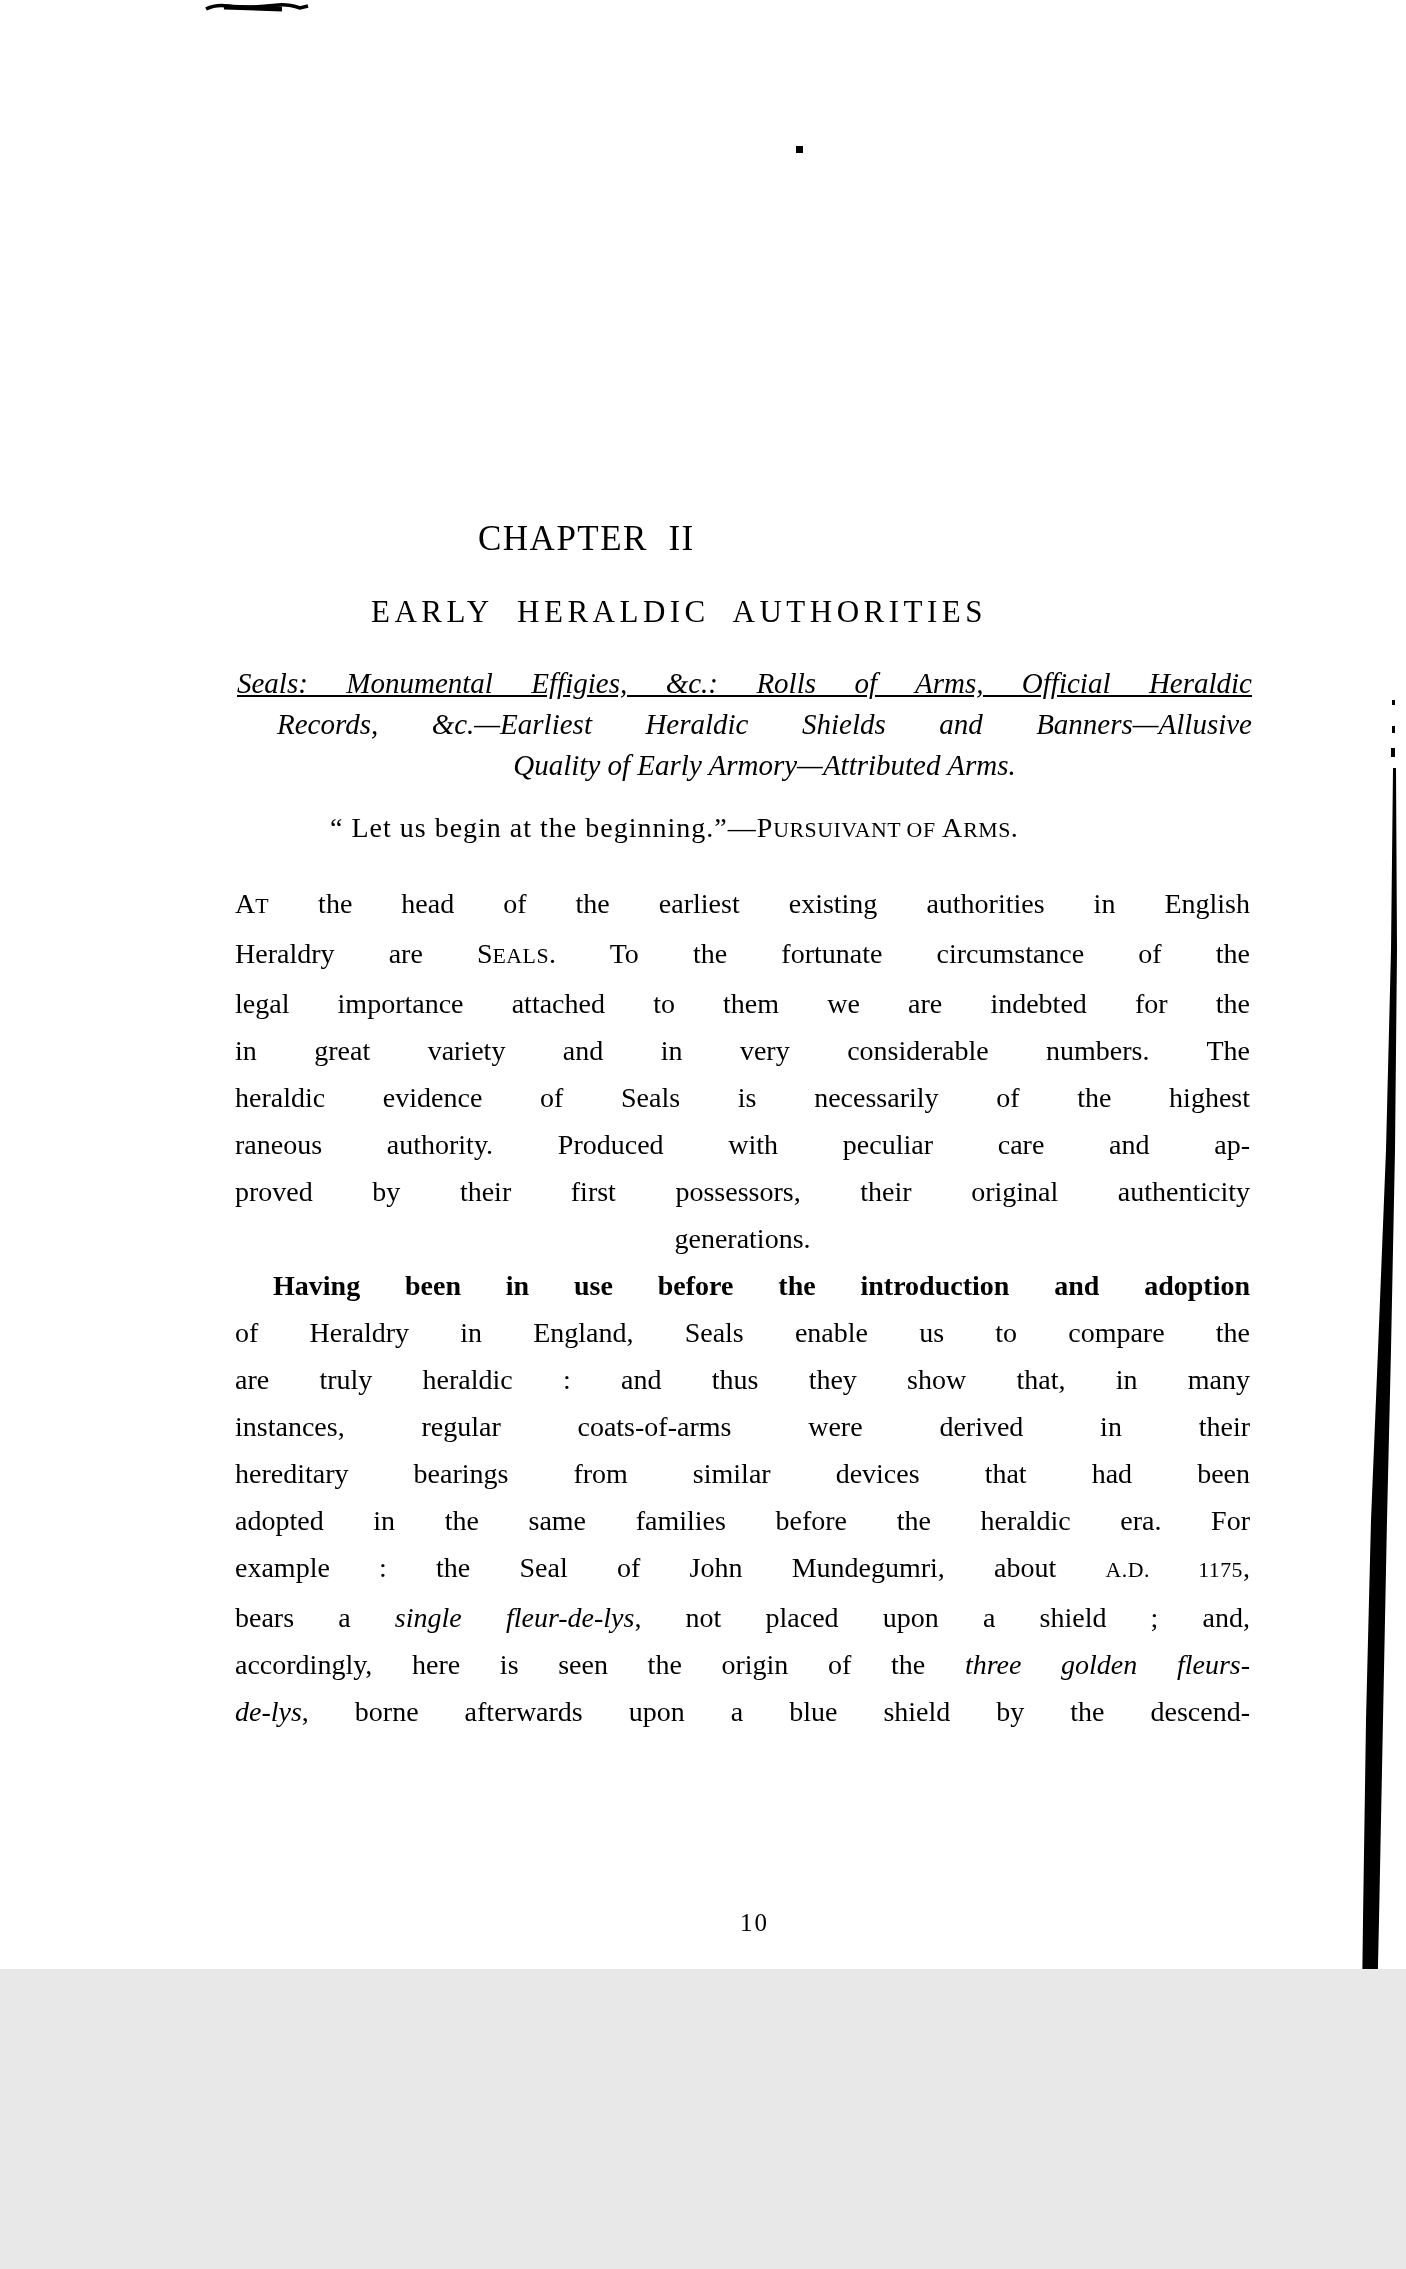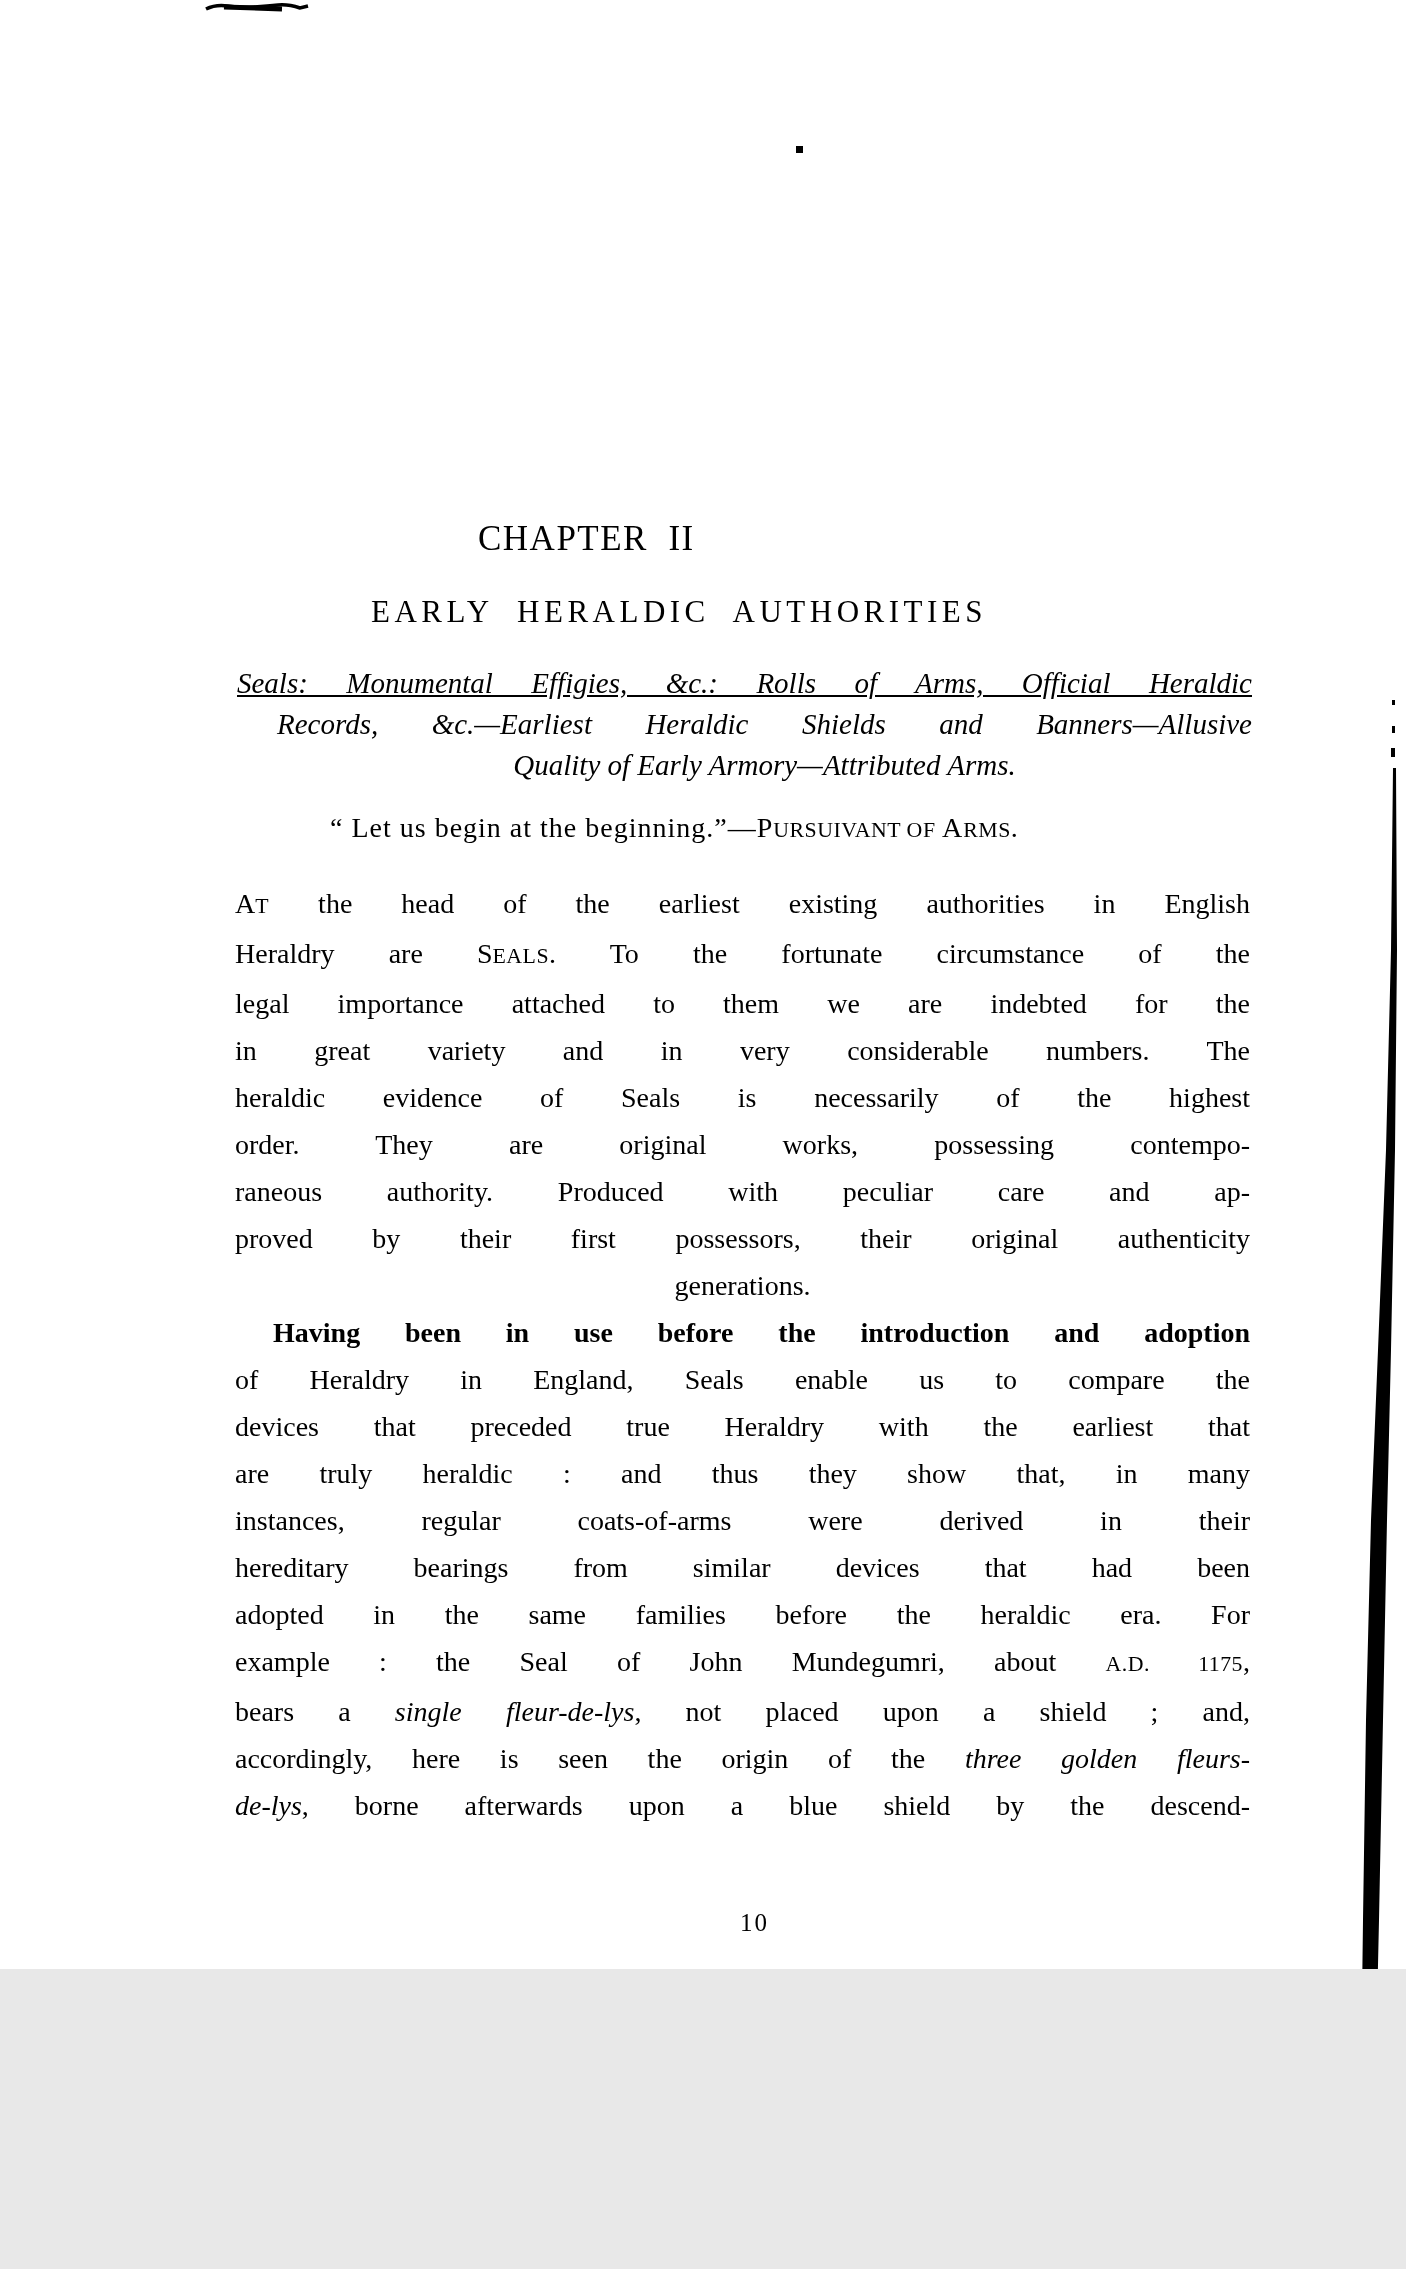--- a/index.html
+++ b/index.html
@@ -72,29 +72,27 @@
 
   <div class="abs epigraph">“ Let us begin at the beginning.”—P<span class="sc">URSUIVANT OF</span> A<span class="sc">RMS</span>.</div>
 
   <div class="abs body-text">
     <div>
         <div class="tline just">A<span class="sc">T</span> the head of the earliest existing authorities in English</div>
         <div class="tline just">Heraldry are S<span class="sc">EALS</span>.  To the fortunate circumstance of the</div>
         <div class="tline just">legal importance attached to them we are indebted for the</div>
         <div class="tline just">in great variety and in very considerable numbers.  The</div>
         <div class="tline just">heraldic evidence of Seals is necessarily of the highest</div>
-        <div class="tline just">order.  They are original works, possessing contempo-</div>
         <div class="tline just">raneous authority.  Produced with peculiar care and ap-</div>
         <div class="tline just">proved by their first possessors, their original authenticity</div>
         <div class="tline">generations.</div>
       </div>
     <div>
         <div class="tline just ind">Having been in use before the introduction and adoption</div>
         <div class="tline just">of Heraldry in England, Seals enable us to compare the</div>
-        <div class="tline just">devices that preceded true Heraldry with the earliest that</div>
         <div class="tline just">are truly heraldic : and thus they show that, in many</div>
         <div class="tline just">instances, regular coats-of-arms were derived in their</div>
         <div class="tline just">hereditary bearings from similar devices that had been</div>
         <div class="tline just">adopted in the same families before the heraldic era.  For</div>
         <div class="tline just">example : the Seal of John Mundegumri, about <span class="sc">A.D. 1175</span>,</div>
         <div class="tline just">bears a <i>single fleur-de-lys</i>, not placed upon a shield ; and,</div>
         <div class="tline just">accordingly, here is seen the origin of the <i>three golden fleurs-</i></div>
         <div class="tline just"><i>de-lys</i>, borne afterwards upon a blue shield by the descend-</div>
       </div>
   </div>

